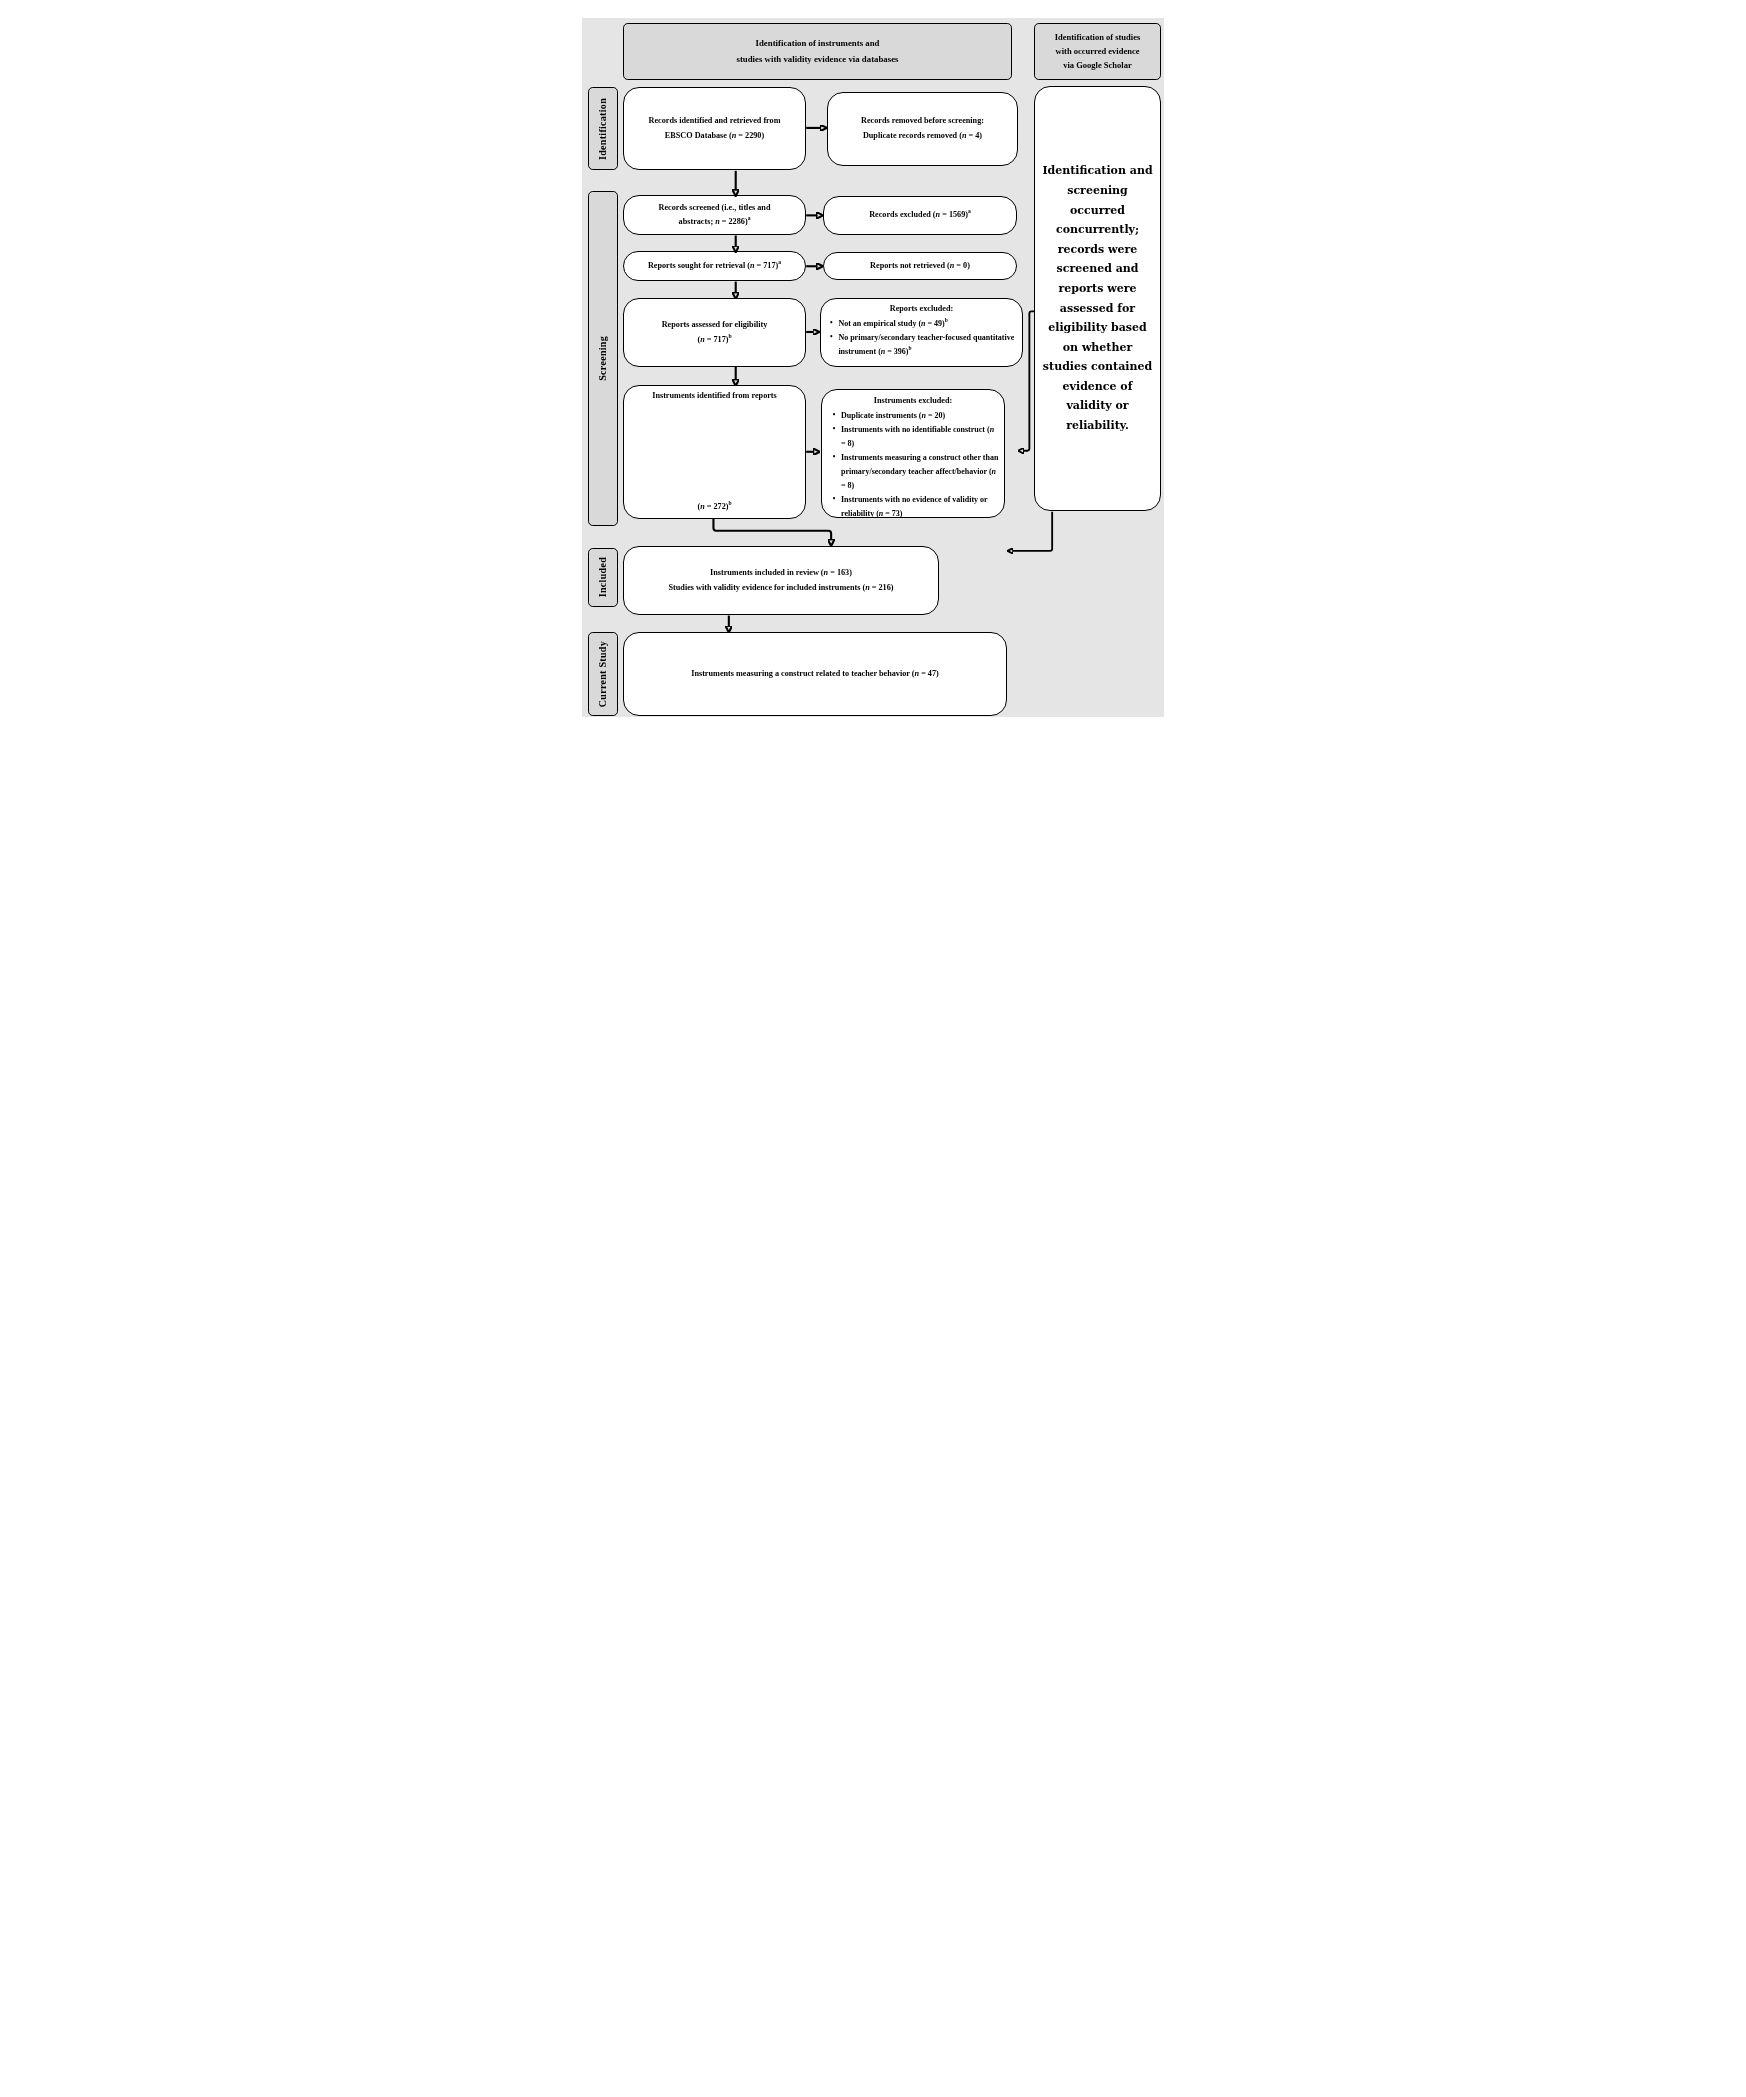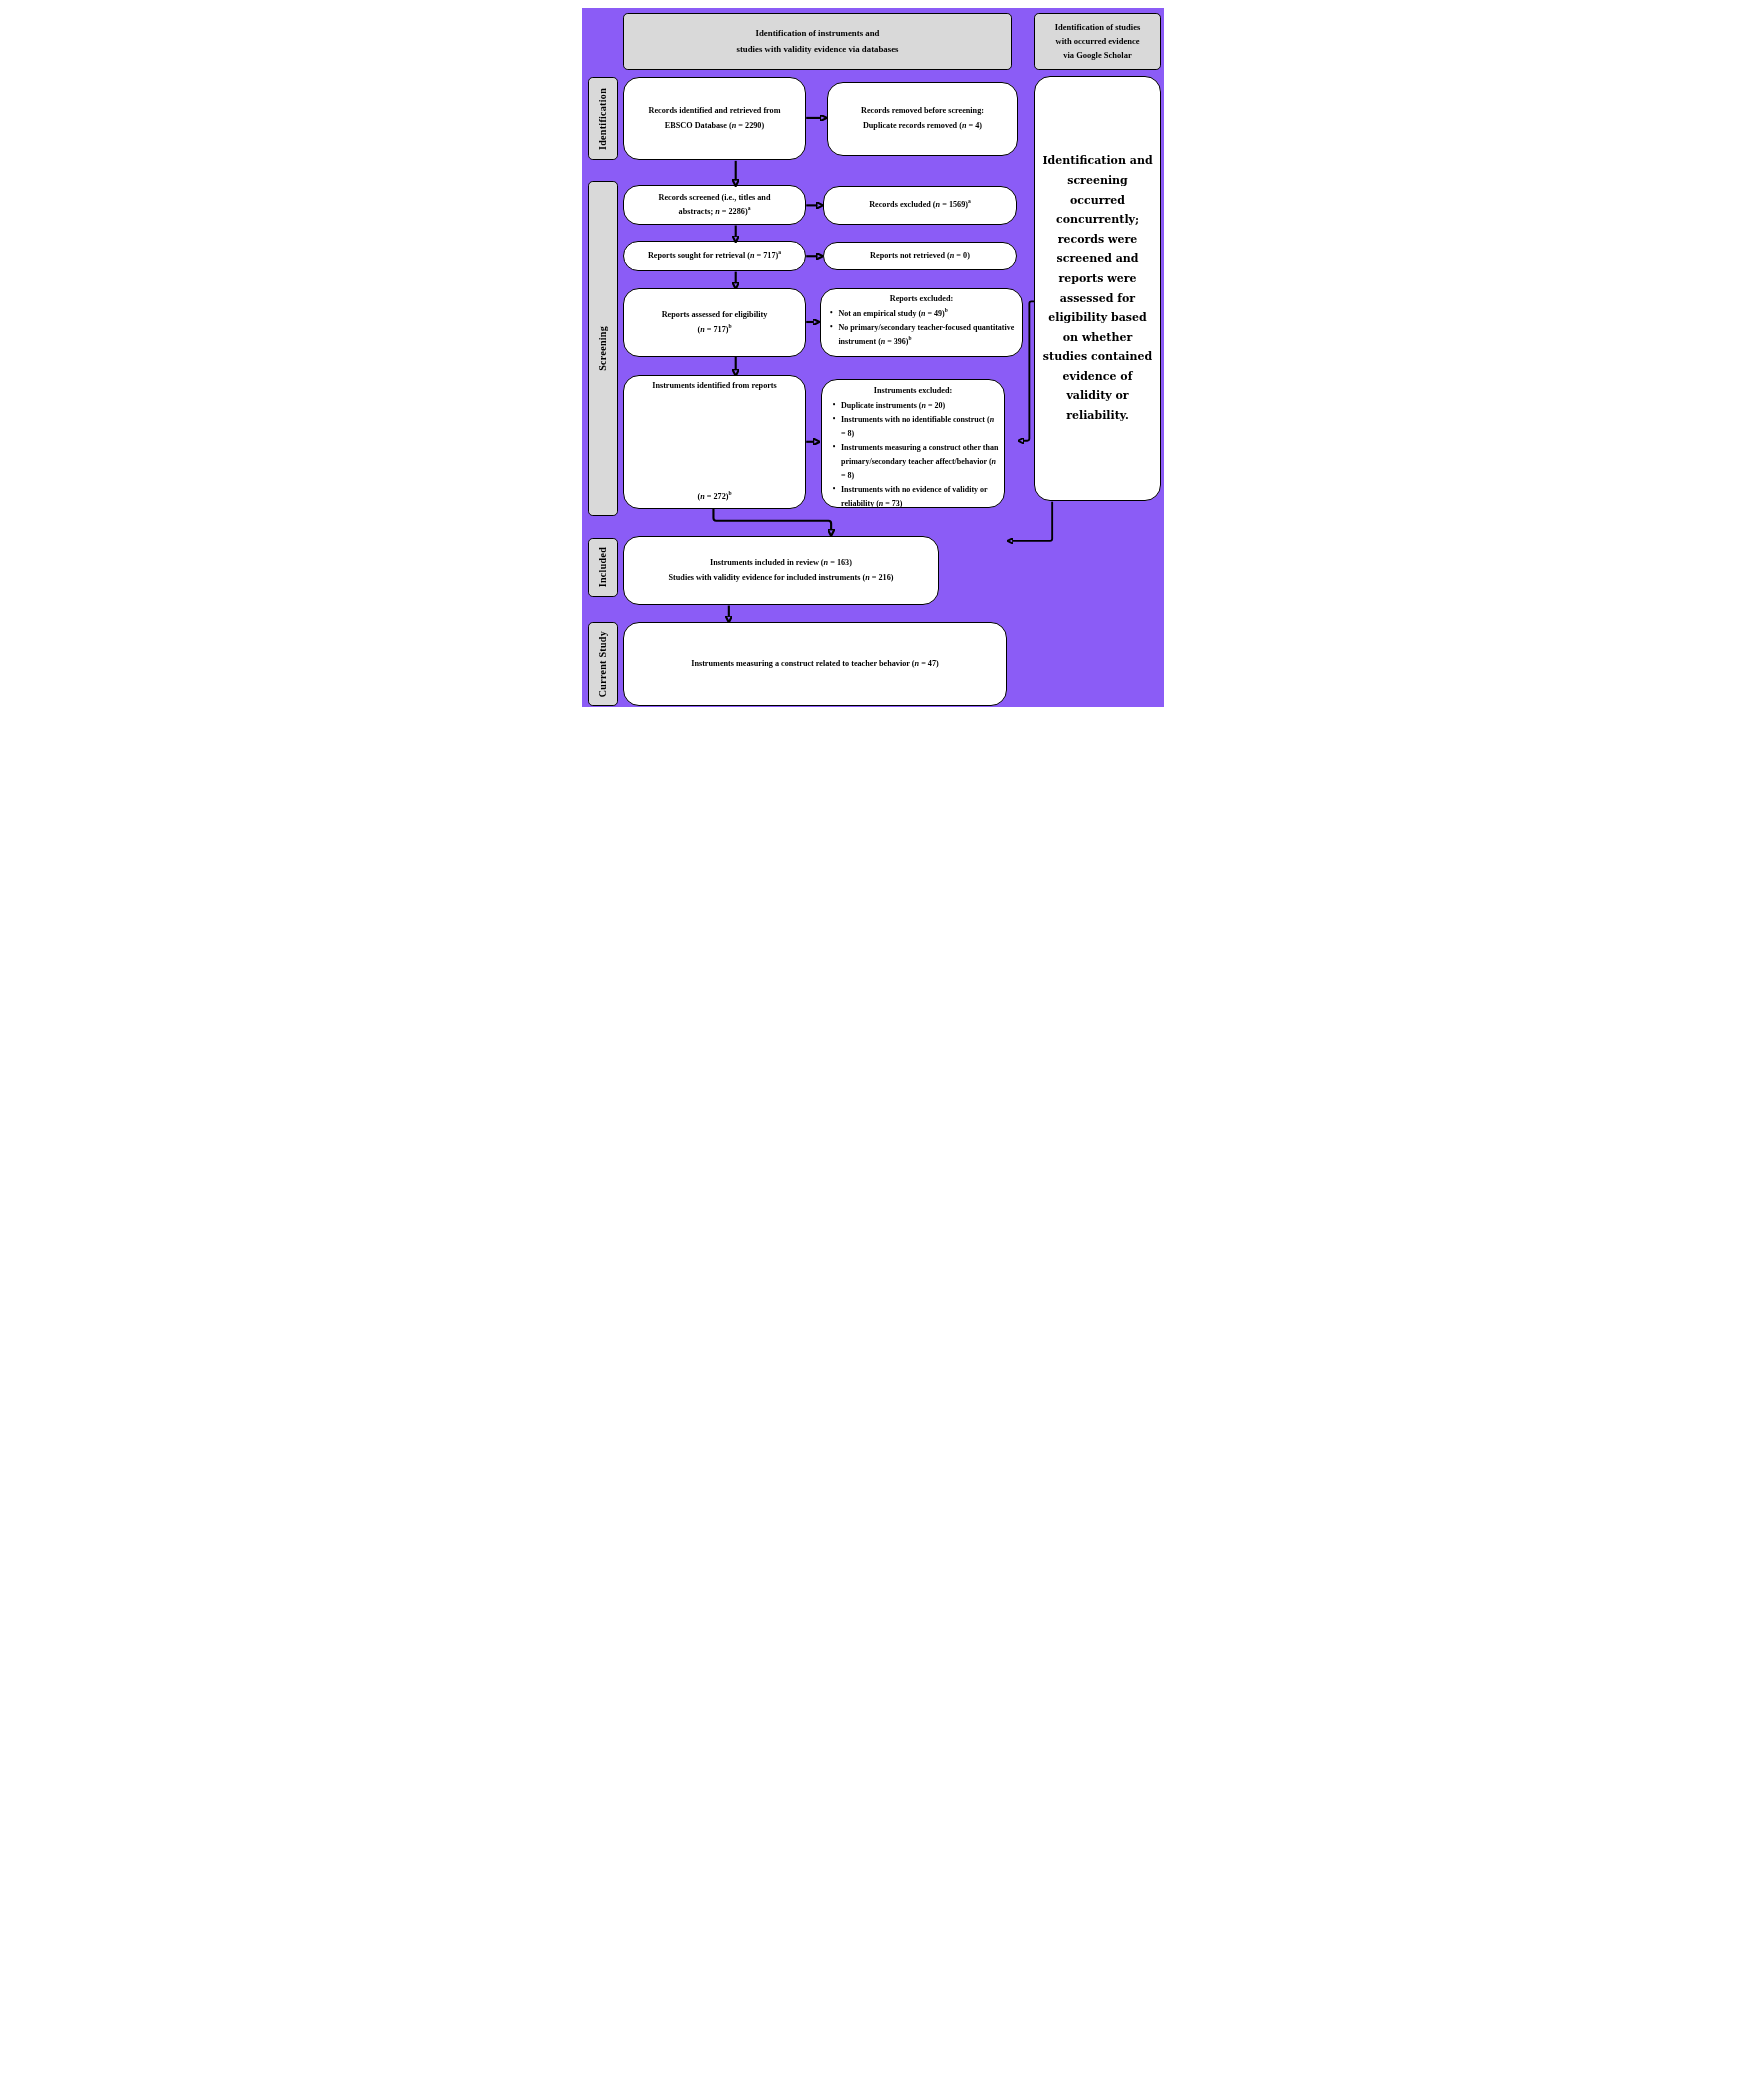--- a/index.html
+++ b/index.html
@@ -1,22 +1,22 @@
 <!DOCTYPE html>
 <html style="font-size:8.5px"><head>
 <meta charset="utf-8">
 <style>
   html,body{margin:0;padding:0;background:#ffffff;}
   .page{
     position:relative;
     width:582px;height:699px;
-    background:#8b5cf6;
+    background:#e5e5e5;
     font-family:"Liberation Serif","DejaVu Serif",serif;
     color:#000;
-    margin:8px auto;
+    margin:18px auto;
     overflow:hidden;
   }
   .abs{position:absolute;box-sizing:border-box;}
   
   .stage{
     background:#d9d9d9;
     border:1.2px solid #000;
     border-radius:4.8px;
     display:flex;align-items:center;justify-content:center;
   }

